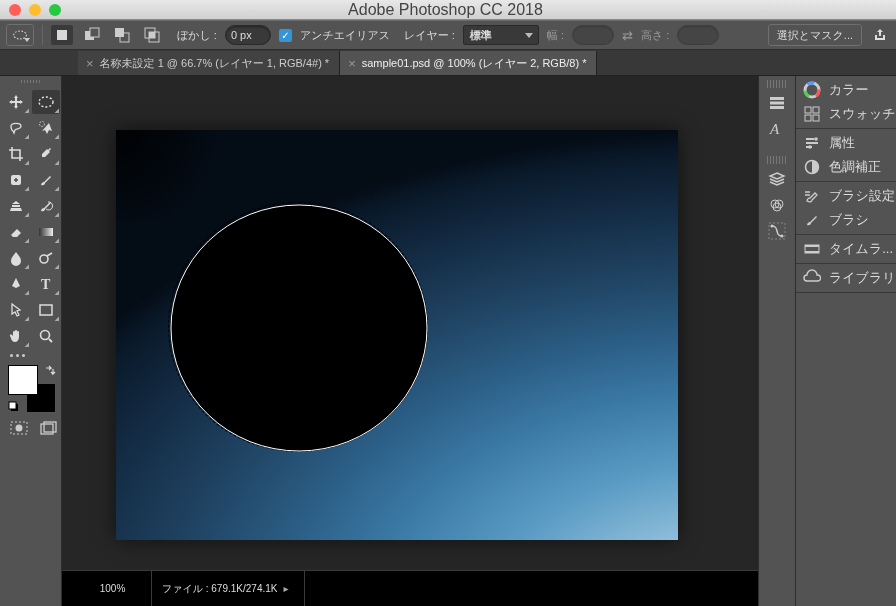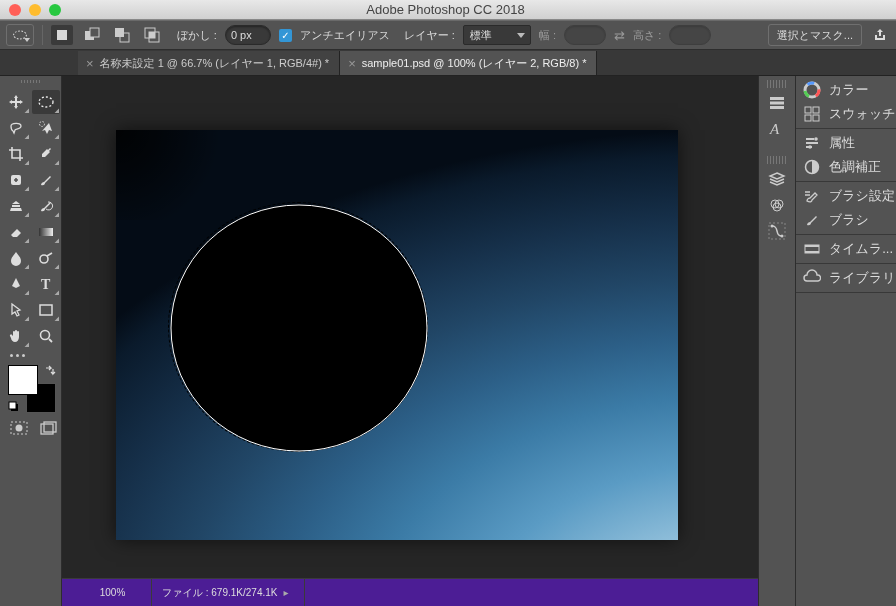--- a/index.html
+++ b/index.html
@@ -5,21 +5,21 @@
 * { margin: 0; padding: 0; box-sizing: border-box; user-select: none; }
 html, body { width: 896px; height: 606px; overflow: hidden; font-family: "Hiragino Kaku Gothic Pro", "Helvetica Neue", Arial, sans-serif; font-size: 11px; color: #ddd; background: #7f7f7f; }
 
 
 .titlebar { height: 20px; background: linear-gradient(#e8e8e8,#d0d0d0); display: flex; align-items: center; position: relative; border-bottom: 1px solid #888; }
 .traffic { display: flex; gap: 8px; padding-left: 9px; }
 .traffic span { width: 12px; height: 12px; border-radius: 50%; display:block; }
 .tl-close { background:#ff5f57; }
 .tl-min { background:#febc2e; }
 .tl-max { background:#28c840; }
-.title-text { position:absolute; left:0; right:5px; text-align:center; color:#444; font-size:13px; pointer-events:none; }
+.title-text { position:absolute; left:0; right:5px; text-align:center; color:#444; font-size:16px; pointer-events:none; }
 
 
 .options-bar { height: 30px; background: #535353; display:flex; align-items:center; padding: 0 6px; gap:8px; border-bottom:1px solid #2d2d2d; border-top:1px solid #6a6a6a; color:#ddd; font-size:11px; }
 .tool-thumb { width:28px; height:22px; background:#535353; border:1px solid #6f6f6f; border-radius:3px; display:flex; align-items:center; justify-content:center; position:relative;}
 .tool-thumb svg { width:16px; height:12px;}
 .tool-thumb::after { content:""; position:absolute; right:3px; bottom:3px; width:0;height:0;border-left:3px solid transparent;border-right:3px solid transparent;border-top:4px solid #ccc;}
 .divider-v { width:1px; height:20px; background:#3a3a3a; border-right:1px solid #666; }
 .opt-chip { width:22px; height:20px; background:#535353; display:flex; align-items:center; justify-content:center;}
 .opt-input { height:20px; background:#393939; border:1px solid #2a2a2a; border-radius:10px; color:#ddd; padding:0 5px; font-size:11px; width:46px; box-shadow: inset 0 1px 2px rgba(0,0,0,.4);}
 .opt-select { height:20px; background:#393939; border:1px solid #2a2a2a; border-radius:2px; color:#ddd; padding:0 18px 0 6px; font-size:11px; position:relative; display:flex; align-items:center;}
@@ -60,21 +60,21 @@
 .canvas-wrap { flex:1; background:#262626; position:relative; overflow:hidden;}
 .artboard { position:absolute; left:54px; top:54px; width:562px; height:410px; background: radial-gradient(ellipse 140% 120% at 110% 120%, #eaf4fb 0%, #9ec8e0 14%, #5a9bc4 32%, #3b7ba6 46%, #2c5f87 58%, #214666 70%, #16304a 82%, #0a1a2b 95%, #040c16 100%); box-shadow: 0 0 18px rgba(0,0,0,.6);}
 .artboard::before{content:"";position:absolute;left:0;top:0;width:120px;height:90px;background:radial-gradient(circle at 0 0, rgba(0,0,0,.85) 0%, rgba(0,0,0,.55) 30%, rgba(0,0,0,0) 70%);}
 .marquee { position:absolute; border-radius:50%; border:1.2px dashed #000; }
 .marquee::after{content:"";position:absolute;inset:-1px;border-radius:50%;border:1.2px dashed #fff; border-dash-offset:4px;}
 @keyframes march { to { stroke-dashoffset: -12; } }
 .marquee .c1{stroke:#000;}
 .marquee .c2{stroke:#fff; stroke-dashoffset:5;}
 
 
-.statusbar { position:absolute; left:0; right:0; bottom:0; height:28px; background:#4c1d95; border-top:1px solid #3a3a3a; display:flex; align-items:center; font-size:10px; color:#ddd;}
+.statusbar { position:absolute; left:0; right:0; bottom:0; height:36px; background:#000000; border-top:1px solid #3a3a3a; display:flex; align-items:center; font-size:10px; color:#ddd;}
 .status-cell { height:100%; display:flex; align-items:center; padding:0 10px; border-right:1px solid #3a3a3a;}
 .status-cell.zoom{ width:78px; justify-content:center;}
 .status-arrow { padding:0 6px; color:#aaa; }
 
 
 .midstrip { width:38px; background:#535353; border-left:1px solid #2d2d2d; border-right:1px solid #2d2d2d; display:flex; flex-direction:column; align-items:center; padding-top:4px; gap:0;}
 .midgrab { width:20px;height:8px;background:repeating-linear-gradient(90deg,#777 0 1px,transparent 1px 3px); margin-bottom:2px;}
 .mid-icon { width:30px;height:26px;display:flex;align-items:center;justify-content:center; color:#ccc;}
 
 
@@ -128,21 +128,21 @@
       </svg>
   </div>
 
   <span style="margin-left:6px;">ぼかし :</span>
   <input class="opt-input" value="0 px" style="">
 
   <span class="opt-check">✓</span>
   <span>アンチエイリアス</span>
 
   <span style="margin-left:6px;">レイヤー :</span>
-  <div class="opt-select" style="width:68px;">
+  <div class="opt-select" style="width:76px;font-weight:bold;">
       <span>標準</span>
     </div>
 
   <span class="opt-disabled">幅 :</span>
   <input class="opt-input opt-disabled" style="width: 42px;" disabled="">
 
   <span class="opt-disabled" style="font-size:13px;">⇄</span>
 
   <span class="opt-disabled">高さ :</span>
   <input class="opt-input opt-disabled" style="width: 42px;" disabled="">

